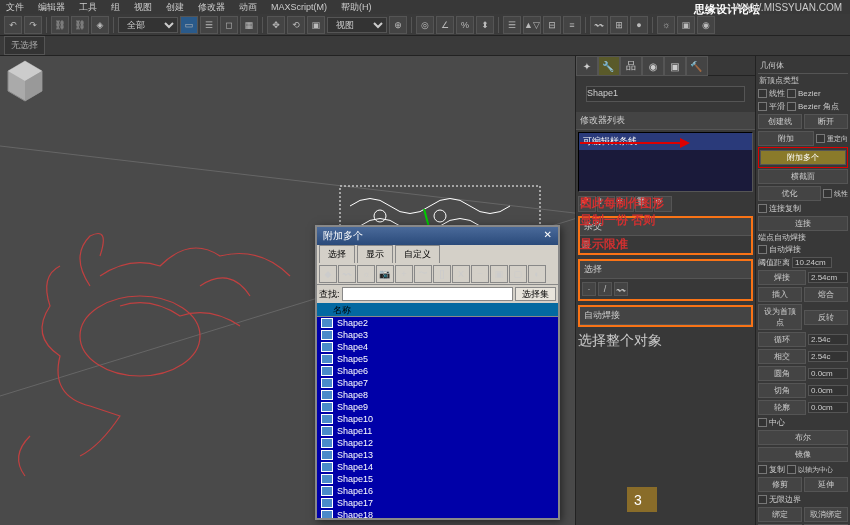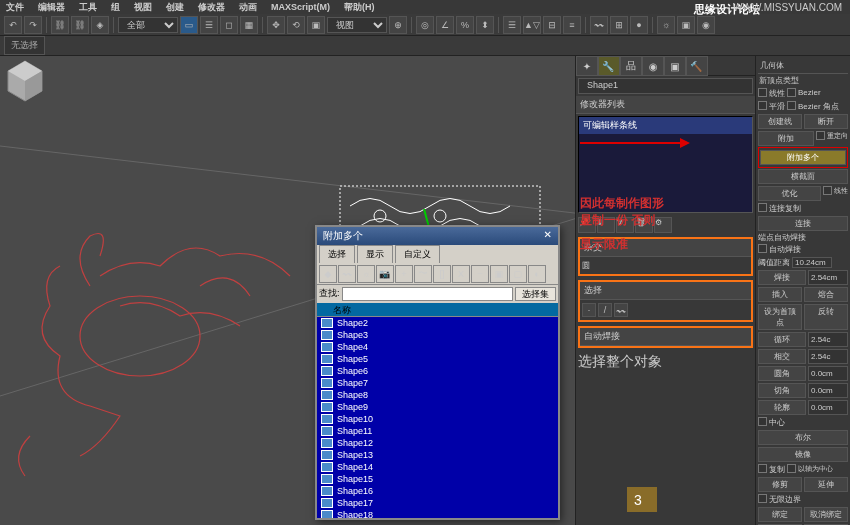--- a/index.html
+++ b/index.html
@@ -1,62 +1,62 @@
 <!DOCTYPE html>
 <html><head>
 <meta charset="utf-8">
 <style>
 * { margin: 0; padding: 0; box-sizing: border-box; font-family: "Microsoft YaHei", sans-serif; }
 body { width: 850px; height: 525px; background: #3a3a3a; color: #ccc; font-size: 10px; overflow: hidden; position: relative; }
 
-.menubar { height: 14px; background: #383838; display: flex; align-items: center; padding: 0 6px; gap: 14px; font-size: 9px; color: #ccc; font-weight: bold; }
+.menubar { height: 14px; background: #383838; display: flex; align-items: center; padding: 0 6px; gap: 14px; font-size: 9px; color: #ccc; }
 .menubar span { cursor: default; }
 
 .toolbar { height: 22px; background: #3a3a3a; border-bottom: 1px solid #222; display: flex; align-items: center; padding: 0 4px; gap: 2px; }
 .tb-btn { width: 18px; height: 18px; background: #444; border: 1px solid #555; display: flex; align-items: center; justify-content: center; font-size: 9px; color: #bbb; }
 .tb-btn.active { background: #2a5a8a; }
 .tb-sep { width: 1px; height: 16px; background: #555; margin: 0 2px; }
 .tb-combo { height: 16px; background: #333; border: 1px solid #555; color: #ccc; font-size: 9px; padding: 0 4px; min-width: 60px; }
 
 .toolbar2 { height: 20px; background: #3a3a3a; border-bottom: 1px solid #222; display: flex; align-items: flex-end; padding: 0 4px; gap: 4px; }
 .tb2-item { font-size: 9px; color: #aaa; padding: 2px 6px; background: #333; border: 1px solid #555; }
 
 .main { display: flex; height: 469px; }
 .viewport { flex: 1; background: #4a4a4a; position: relative; overflow: hidden; }
 .viewport svg { position: absolute; top: 0; left: 0; }
 .viewcube { position: absolute; top: 10px; right: 10px; width: 50px; height: 50px; }
 
 .cmd-panel { width: 180px; background: #383838; border-left: 1px solid #222; display: flex; flex-direction: column; font-size: 9px; }
 .cmd-tabs { height: 20px; display: flex; border-bottom: 1px solid #222; }
 .cmd-tab { width: 22px; height: 20px; background: #444; border: 1px solid #555; display: flex; align-items: center; justify-content: center; font-size: 10px; }
 .cmd-tab.active { background: #5a5a2a; }
-.cmd-name { height: 16px; background: #333; border: 1px solid #555; margin: 2px; padding: 1px 8px; }
+.cmd-name { height: 16px; background: #333; border: 1px solid #555; margin: 10px; padding: 1px 0; }
 .cmd-section { border: 2px solid #f97316; margin: 2px 2px; }
 .cmd-header { background: #444; padding: 2px 4px; font-size: 9px; border-bottom: 1px solid #555; }
-.mod-list { height: 97px; background: #1a1a3a; border: 1px inset #555; margin: 2px; font-size: 9px; }
+.mod-list { height: 60px; background: #1a1a3a; border: 1px inset #555; margin: 2px; font-size: 9px; }
 .mod-item { padding: 2px 4px; background: #2a3a7a; color: #fff; }
 .mod-btns { display: flex; gap: 1px; padding: 2px; }
 .mod-btn { width: 18px; height: 16px; background: #444; border: 1px solid #555; font-size: 8px; }
 
 .side-panel { width: 95px; background: #383838; border-left: 1px solid #222; padding: 2px; font-size: 8px; overflow: hidden; }
 .sp-title { text-align: left; padding: 2px; border-bottom: 1px solid #555; }
-.sp-row { display: flex; gap: 2px; padding: 1px 0; }
+.sp-row { display: flex; align-items: center; gap: 2px; padding: 1px 0; }
 .sp-check { width: 9px; height: 9px; border: 1px solid #777; background: #333; }
 .sp-btn { background: #444; border: 1px solid #555; padding: 1px 3px; font-size: 8px; flex: 1; text-align: center; }
 .sp-btn.hl { background: #8a7a2a; color: #fff; }
 .sp-input { background: #333; border: 1px solid #555; color: #ccc; width: 40px; font-size: 8px; padding: 0 2px; }
 .hl-box { border: 1px solid #d00; padding: 1px; }
 
 .dialog { position: absolute; left: 315px; top: 225px; width: 245px; height: 295px; background: #0000a0; border: 2px solid #888; box-shadow: 2px 2px 8px rgba(0,0,0,0.5); display: flex; flex-direction: column; }
 .dlg-title { height: 18px; background: linear-gradient(#4a6a9a, #2a4a7a); color: #fff; font-size: 10px; padding: 2px 6px; display: flex; justify-content: space-between; }
 .dlg-tabs { height: 18px; background: #d4d0c8; display: flex; align-items: flex-end; font-size: 9px; color: #000; }
 .dlg-tab { padding: 2px 8px; background: #d4d0c8; border: 1px solid #888; border-bottom: none; margin-left: 2px; }
 .dlg-toolbar { height: 22px; background: #d4d0c8; display: flex; align-items: center; padding: 2px; gap: 1px; border-bottom: 1px solid #888; }
 .dlg-tb-btn { width: 18px; height: 18px; background: #d4d0c8; border: 1px solid #888; font-size: 9px; display: flex; align-items: center; justify-content: center; }
-.dlg-search { height: 18px; background: #d4d0c8; display: flex; padding: 2px; gap: 2px; }
+.dlg-search { height: 18px; background: #d4d0c8; display: flex; align-items: center; padding: 2px; gap: 2px; }
 .dlg-search-lbl { font-size: 9px; color: #000; }
 .dlg-search-btn { height: 14px; background: #e8e4dc; border: 1px solid #888; font-size: 9px; padding: 0 6px; color: #000; }
 .dlg-header { height: 14px; background: #0369a1; font-size: 9px; color: #000; padding: 1px 16px; border-bottom: 1px solid #888; }
 .dlg-list { flex: 1; background: #0000a8; overflow-y: auto; }
 .dlg-item { display: flex; align-items: center; gap: 4px; padding: 1px 4px; font-size: 9px; color: #fff; }
 .dlg-icon { width: 12px; height: 10px; background: #4a8aca; border: 1px solid #fff; }
 
 .anno { position: absolute; font-size: 12px; color: #d03030; font-weight: bold; }
 .arrow { position: absolute; }
 

